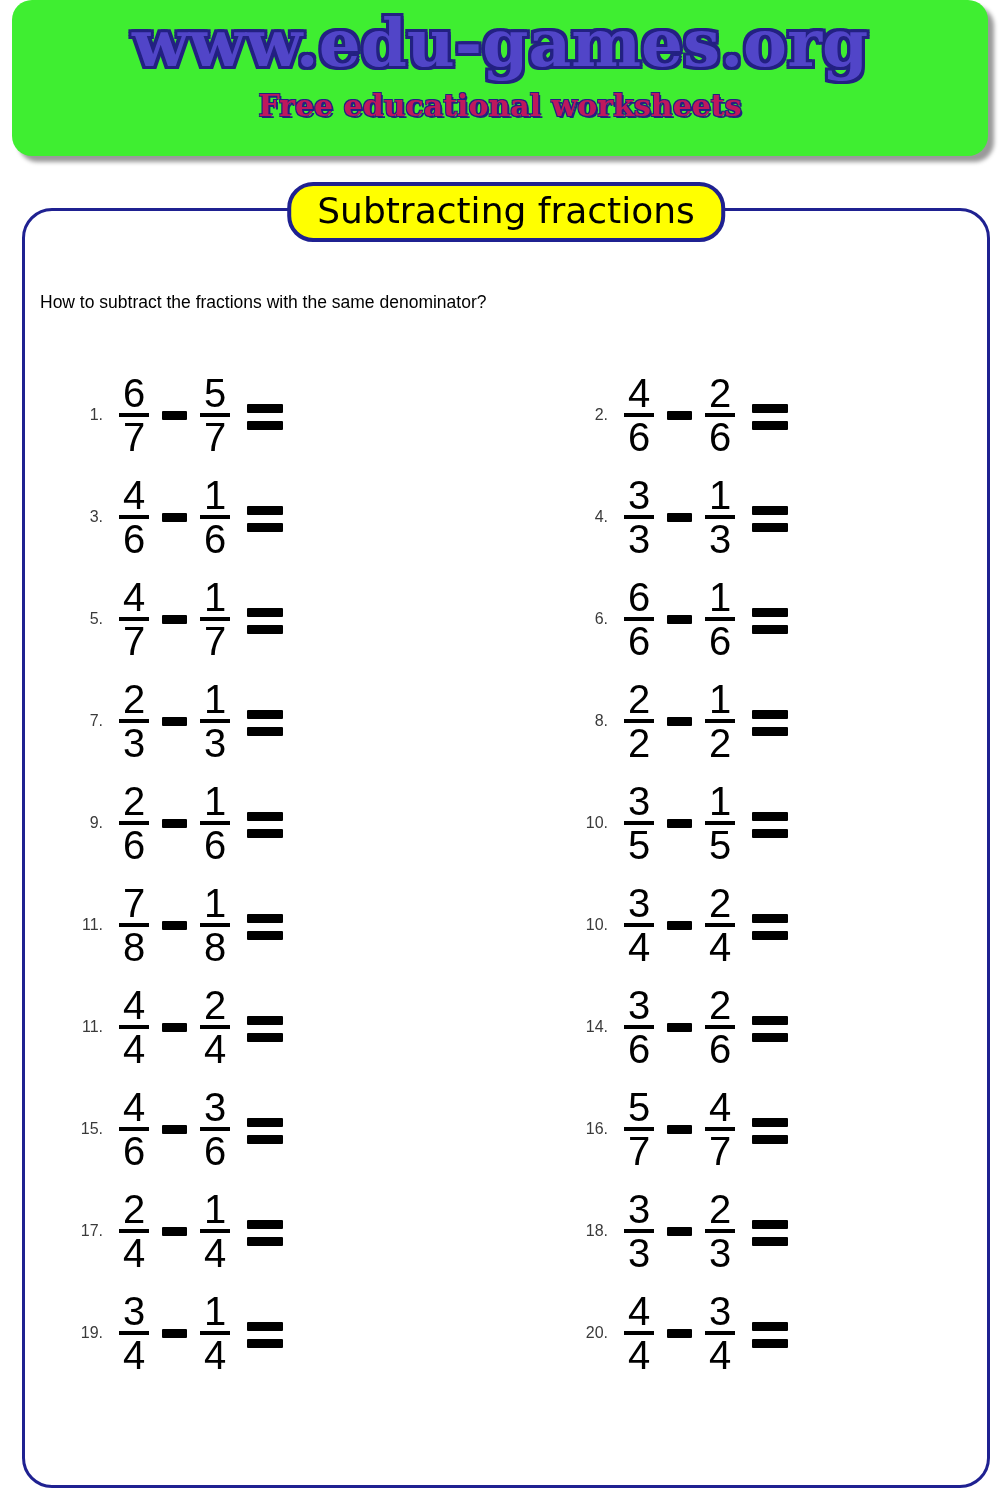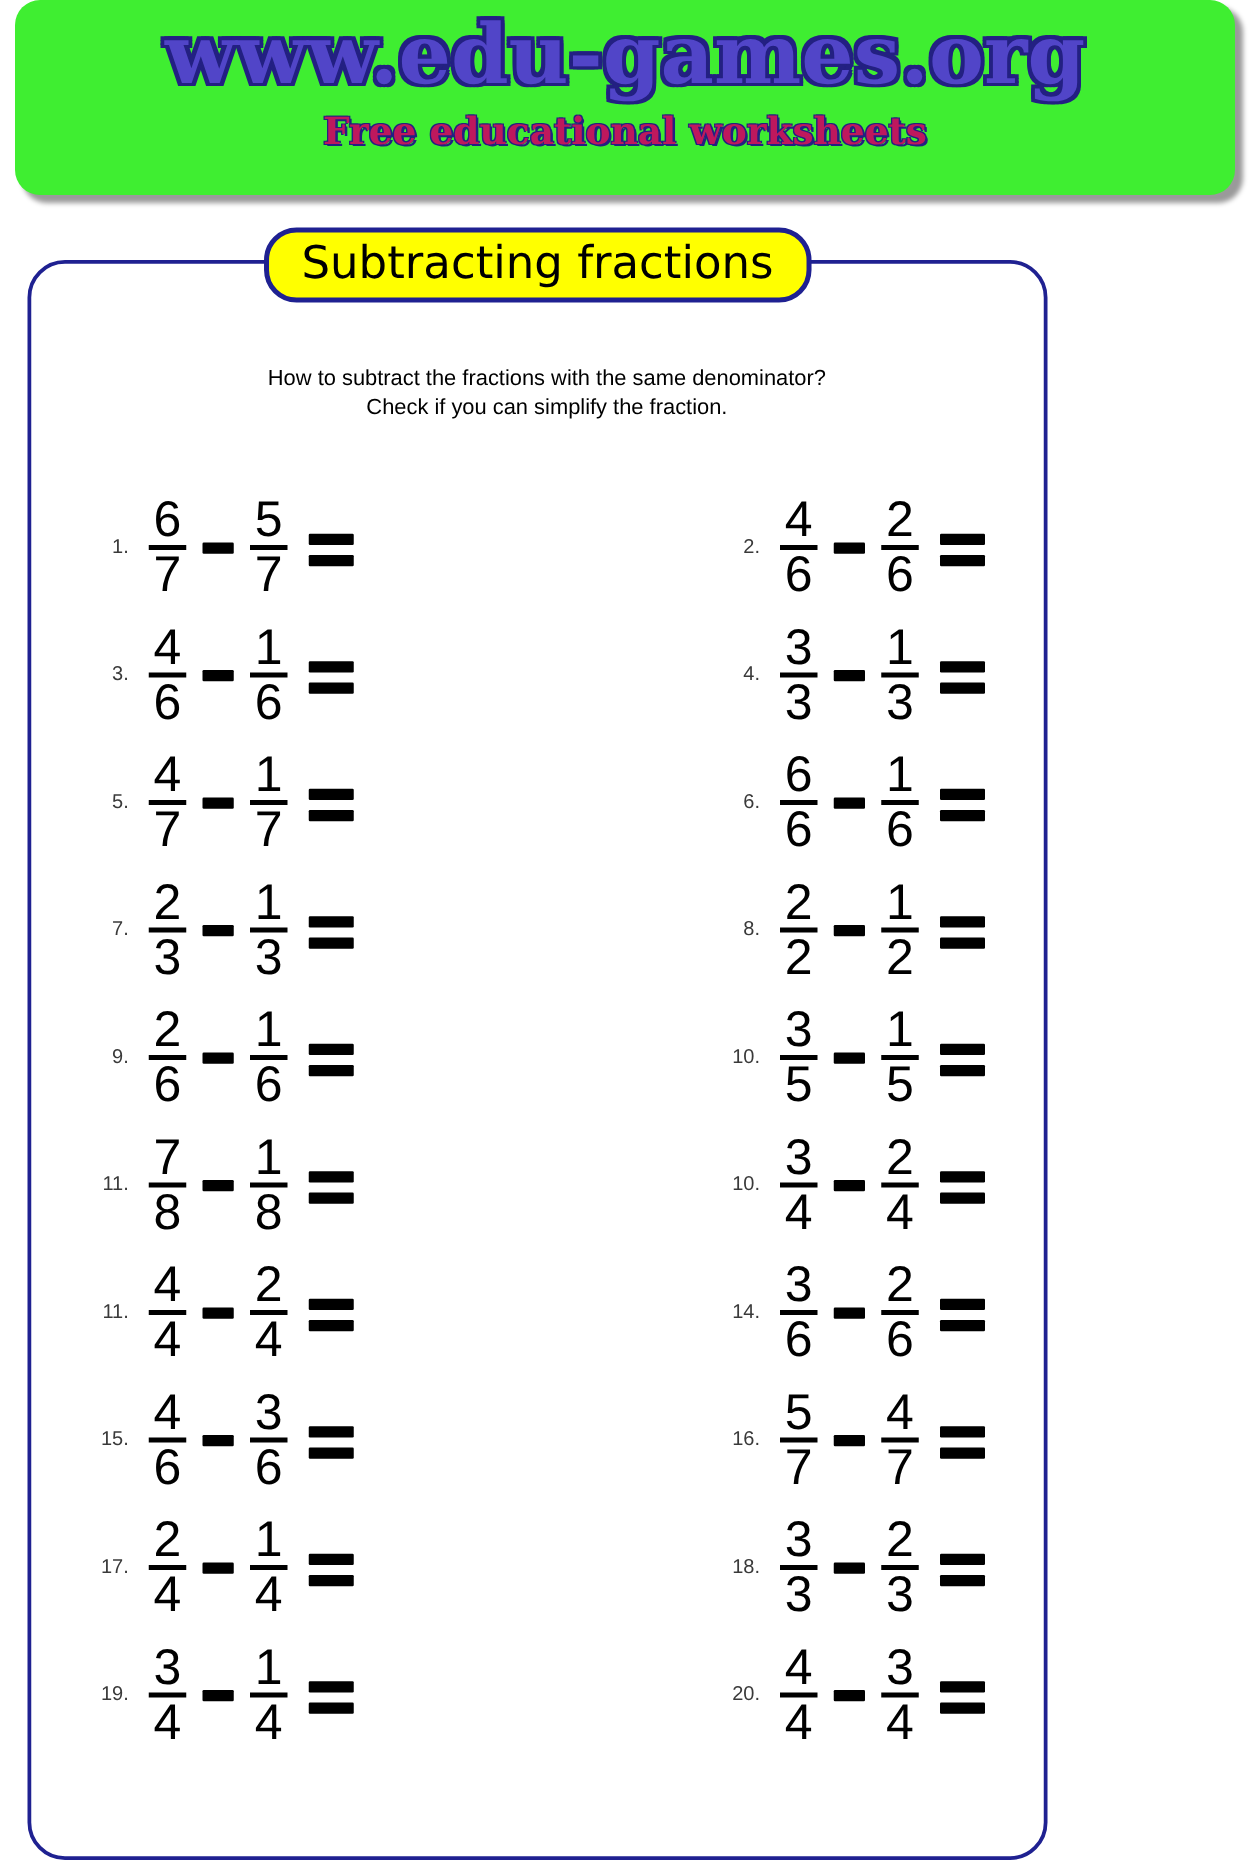--- a/index.html
+++ b/index.html
@@ -38,31 +38,31 @@
     margin-top:8px;text-align:center;
     font-family:"DejaVu Serif", serif;font-weight:bold;
     font-size:30px;color:#be185d;
     text-shadow:
       -1px -1px 0 var(--purple-dark), 2px 2px 0 var(--purple-dark),
       1px -1px 0 var(--purple-dark), -1px 1px 0 var(--purple-dark);
   }
 
   
   .sheet{
-    position:absolute;left:22px;top:208px;width:816px;height:1280px;
+    position:absolute;left:22px;top:208px;width:968px;height:1280px;
     border:3px solid var(--navy);border-radius:30px;background:#ffffff;
   }
   .badge{
     position:absolute;top:-29px;left:50%;transform:translateX(-50%);
     background:var(--yellow);border:4px solid var(--navy);border-radius:26px;
     padding:1px 26px 3px 26px;white-space:nowrap;
     font-family:"DejaVu Sans", sans-serif;font-size:36px;line-height:48px;color:#000;
   }
 
-  .instructions{margin:80px 0 0 15px;font-size:17.5px;line-height:23px;color:#000;text-align:center;}
+  .instructions{margin:80px 0 0 15px;font-size:17.5px;line-height:23px;color:#000;}
   .instructions p{margin:0;}
   .instructions p.mt{margin-top:27px;}
 
   
   .problems{
     margin:50px 0 0 38px;
     display:grid;grid-template-columns:505px auto;
   }
   .problem{height:102px;display:flex;align-items:center;}
   .pnum{
@@ -86,21 +86,20 @@
   <div class="banner-subtitle">Free educational worksheets</div>
 </header>
 
 <section class="sheet">
   <div class="badge">
     <span>Subtracting fractions</span>
   </div>
 
   <div class="instructions">
     <p>How to subtract the fractions with the same denominator?</p>
-    <p>Check if you can simplify the fraction.</p>
   </div>
 
   <div class="problems">
   <div class="problem">
     <span class="pnum">1.</span>
     <span class="frac">
       <span>6</span>
       <span class="bar"></span>
       <span>7</span>
     </span>

